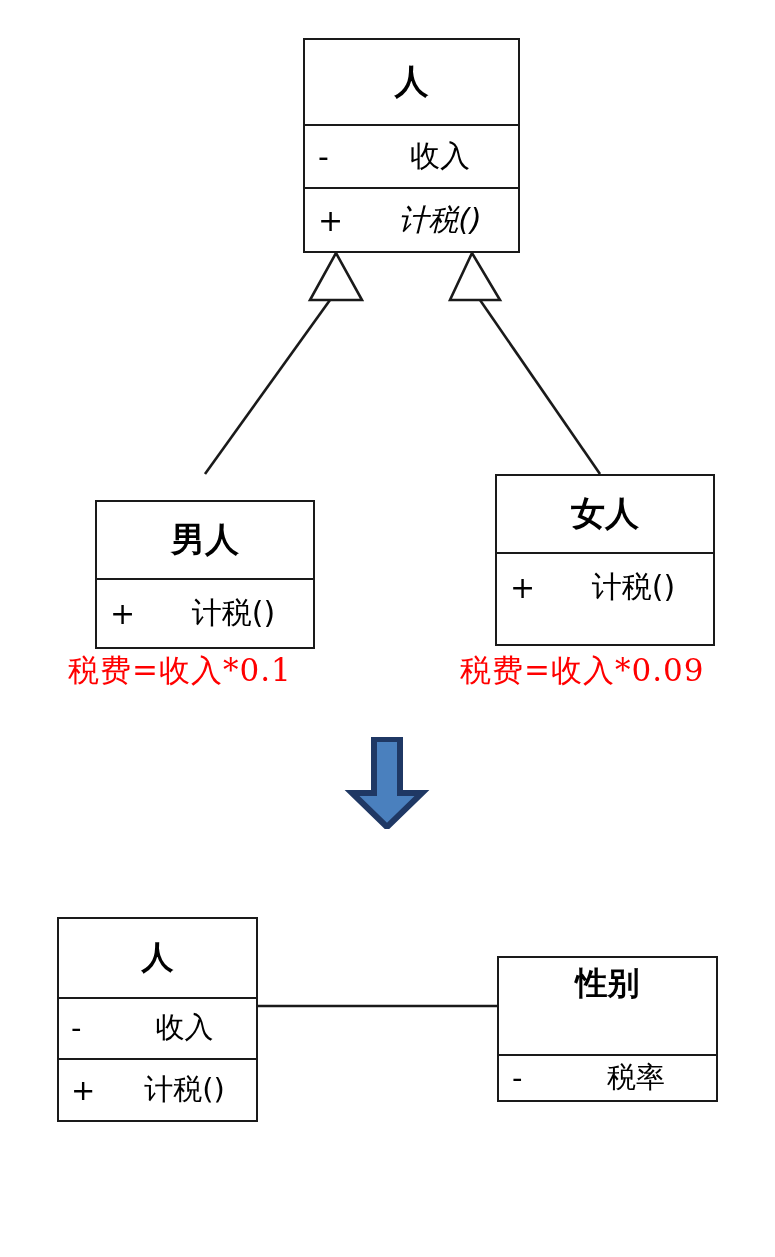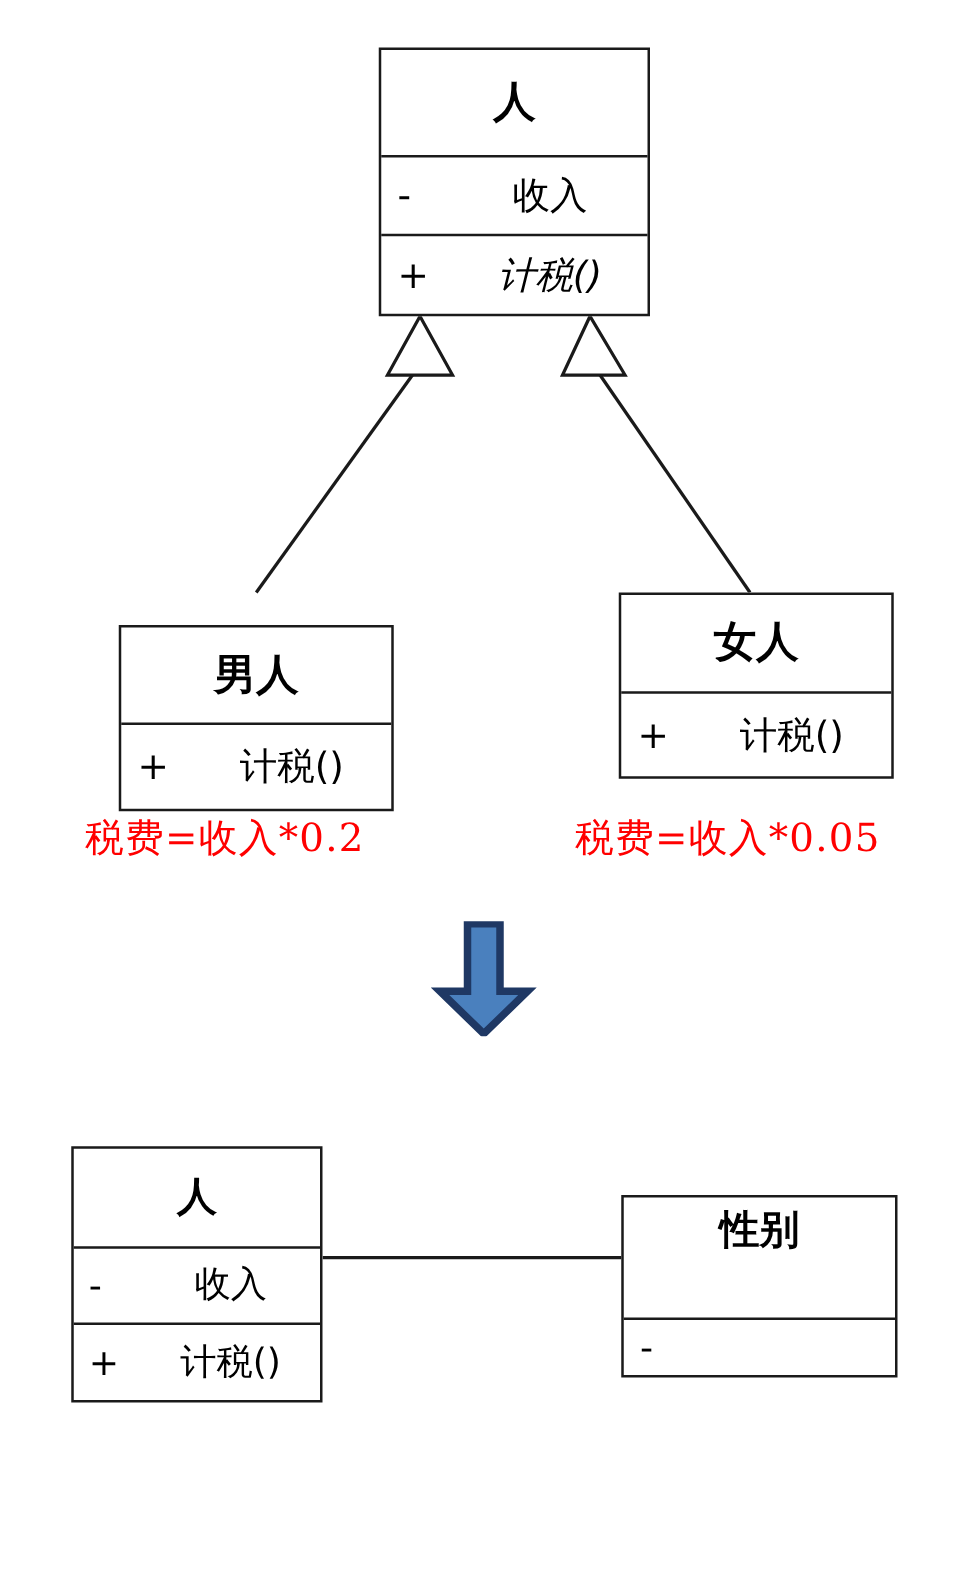--- a/index.html
+++ b/index.html
@@ -123,33 +123,33 @@
   <div class="uml-class" style="left:95px; top:500px; width:220px; height:149px;">
     <div class="uml-row uml-title" style="height:76px; font-size:34px;">
       <span>男人</span>
     </div>
     <div class="uml-row uml-member" style="height:68px; font-size:30px;">
       <span class="vis" style="width:44px; padding-left:13px;">+</span>
       <span class="mname">计税()</span>
     </div>
   </div>
 
-  <div class="uml-class" style="left:495px; top:474px; width:220px; height:149px;justify-content:space-between;">
+  <div class="uml-class" style="left:495px; top:474px; width:220px; height:172px;">
     <div class="uml-row uml-title" style="height:76px; font-size:34px;">
       <span>女人</span>
     </div>
     <div class="uml-row uml-member" style="height:68px; font-size:30px;">
       <span class="vis" style="width:44px; padding-left:13px;">+</span>
       <span class="mname">计税()</span>
     </div>
   </div>
 
-  <div class="note" style="left:68px; top:650px; font-size:31px;">税费=收入*0.2</div>
+  <div class="note" style="left:68px; top:650px; font-size:31px;">税费=收入*0.1</div>
 
-  <div class="note" style="left:460px; top:650px; font-size:31px;">税费=收入*0.05</div>
+  <div class="note" style="left:460px; top:650px; font-size:31px;">税费=收入*0.09</div>
 
   <svg style="position:absolute; left:338px; top:737px; width:98px; height:92px; z-index:4;" viewBox="0 0 98 92">
     <polygon points="36,2 62,2 62,56 84,56 49,90 14,56 36,56" fill="#4A80BE" stroke="#1F3864" stroke-width="6" stroke-linejoin="miter"></polygon>
   </svg>
 
   <div class="uml-class" style="left:57px; top:917px; width:201px; height:205px;">
     <div class="uml-row uml-title" style="height:78px; font-size:32px;">
       <span>人</span>
     </div>
     <div class="uml-row uml-member" style="height:62px; font-size:29px;">
@@ -161,17 +161,18 @@
       <span class="mname">计税()</span>
     </div>
   </div>
 
   <div class="uml-class" style="left:497px; top:956px; width:221px; height:146px;gap:44px;">
     <div class="uml-row uml-title" style="height:76px; font-size:32px;">
       <span>性别</span>
     </div>
     <div class="uml-row uml-member" style="height:65px; font-size:29px;">
       <span class="vis" style="width:44px; padding-left:13px;">-</span>
+      <span class="mname">税率</span>
     </div>
   </div>
 
 
 </div>
 
 </body></html>

